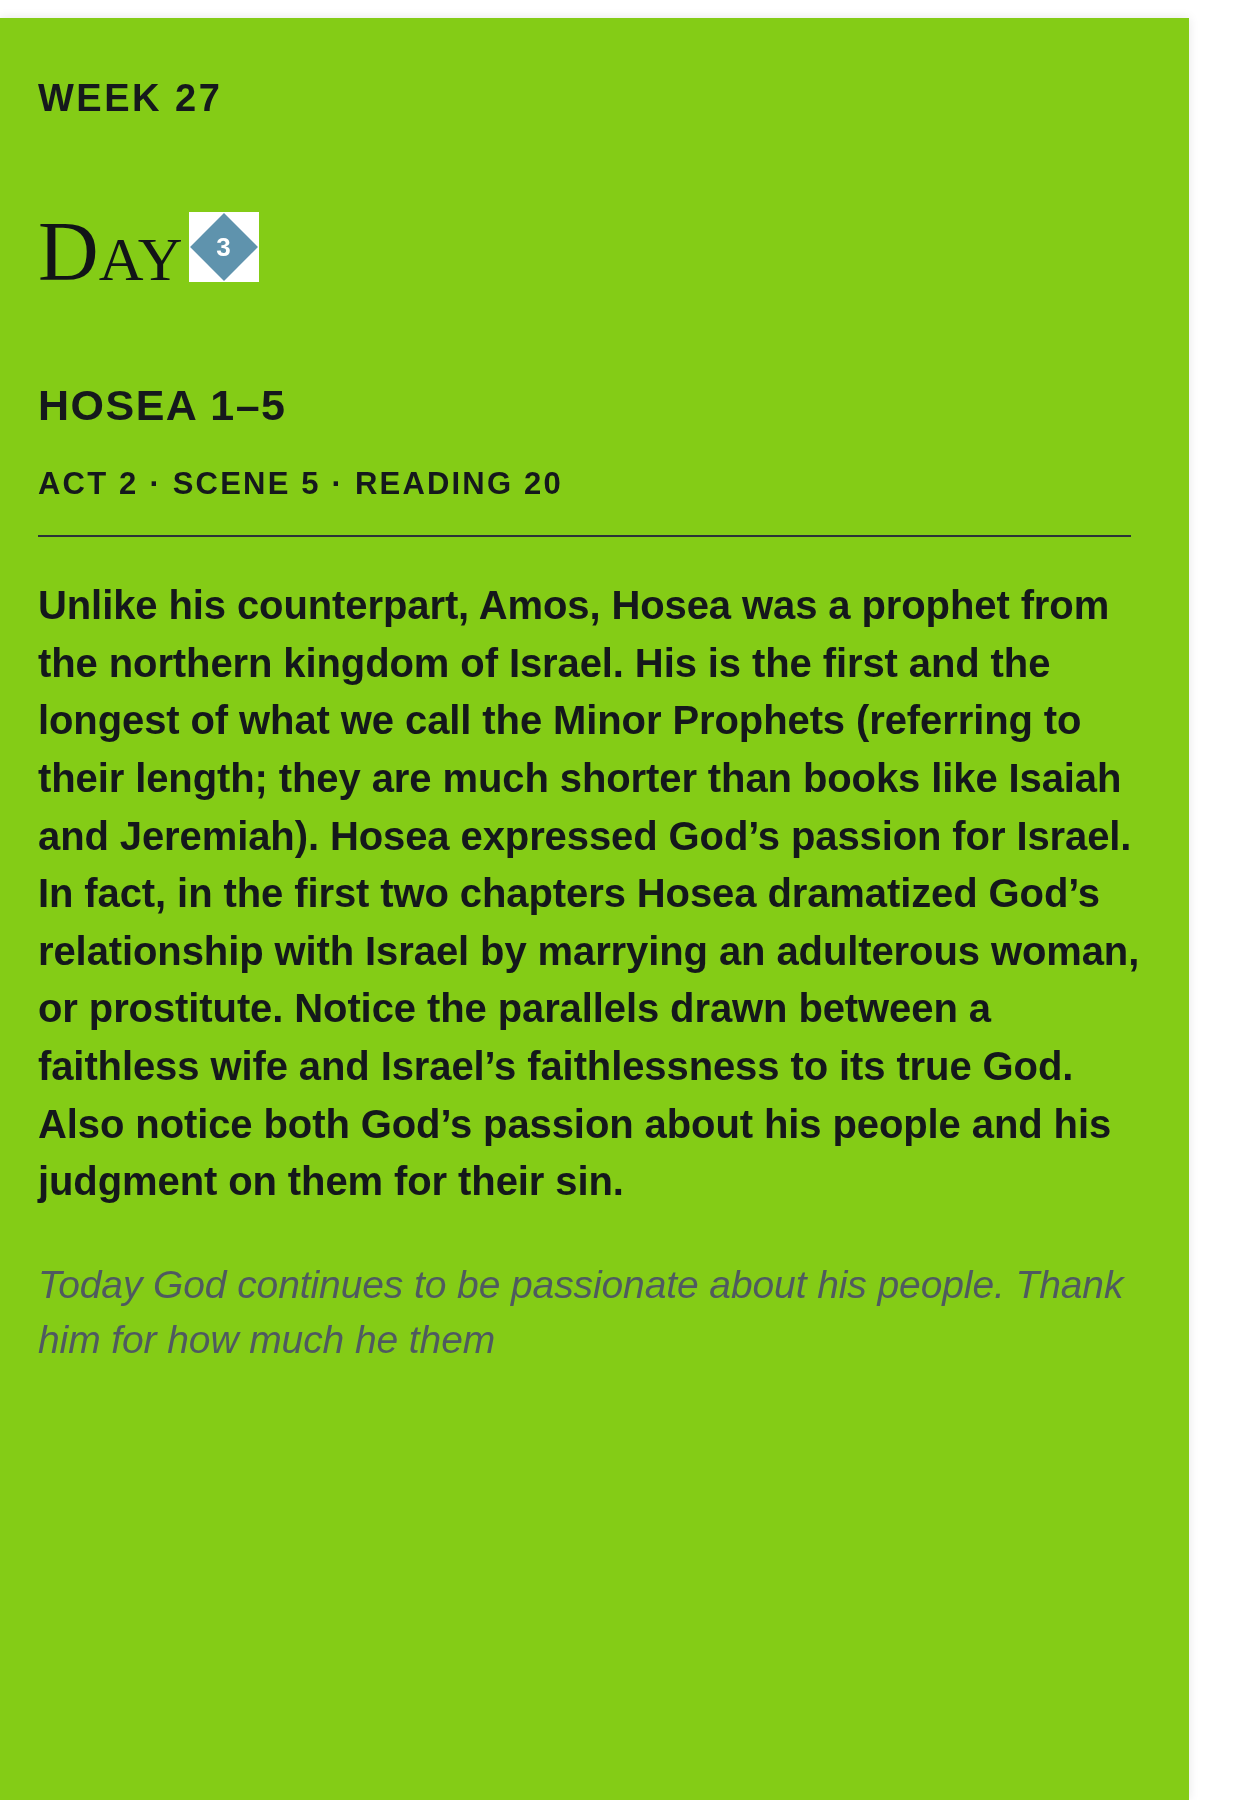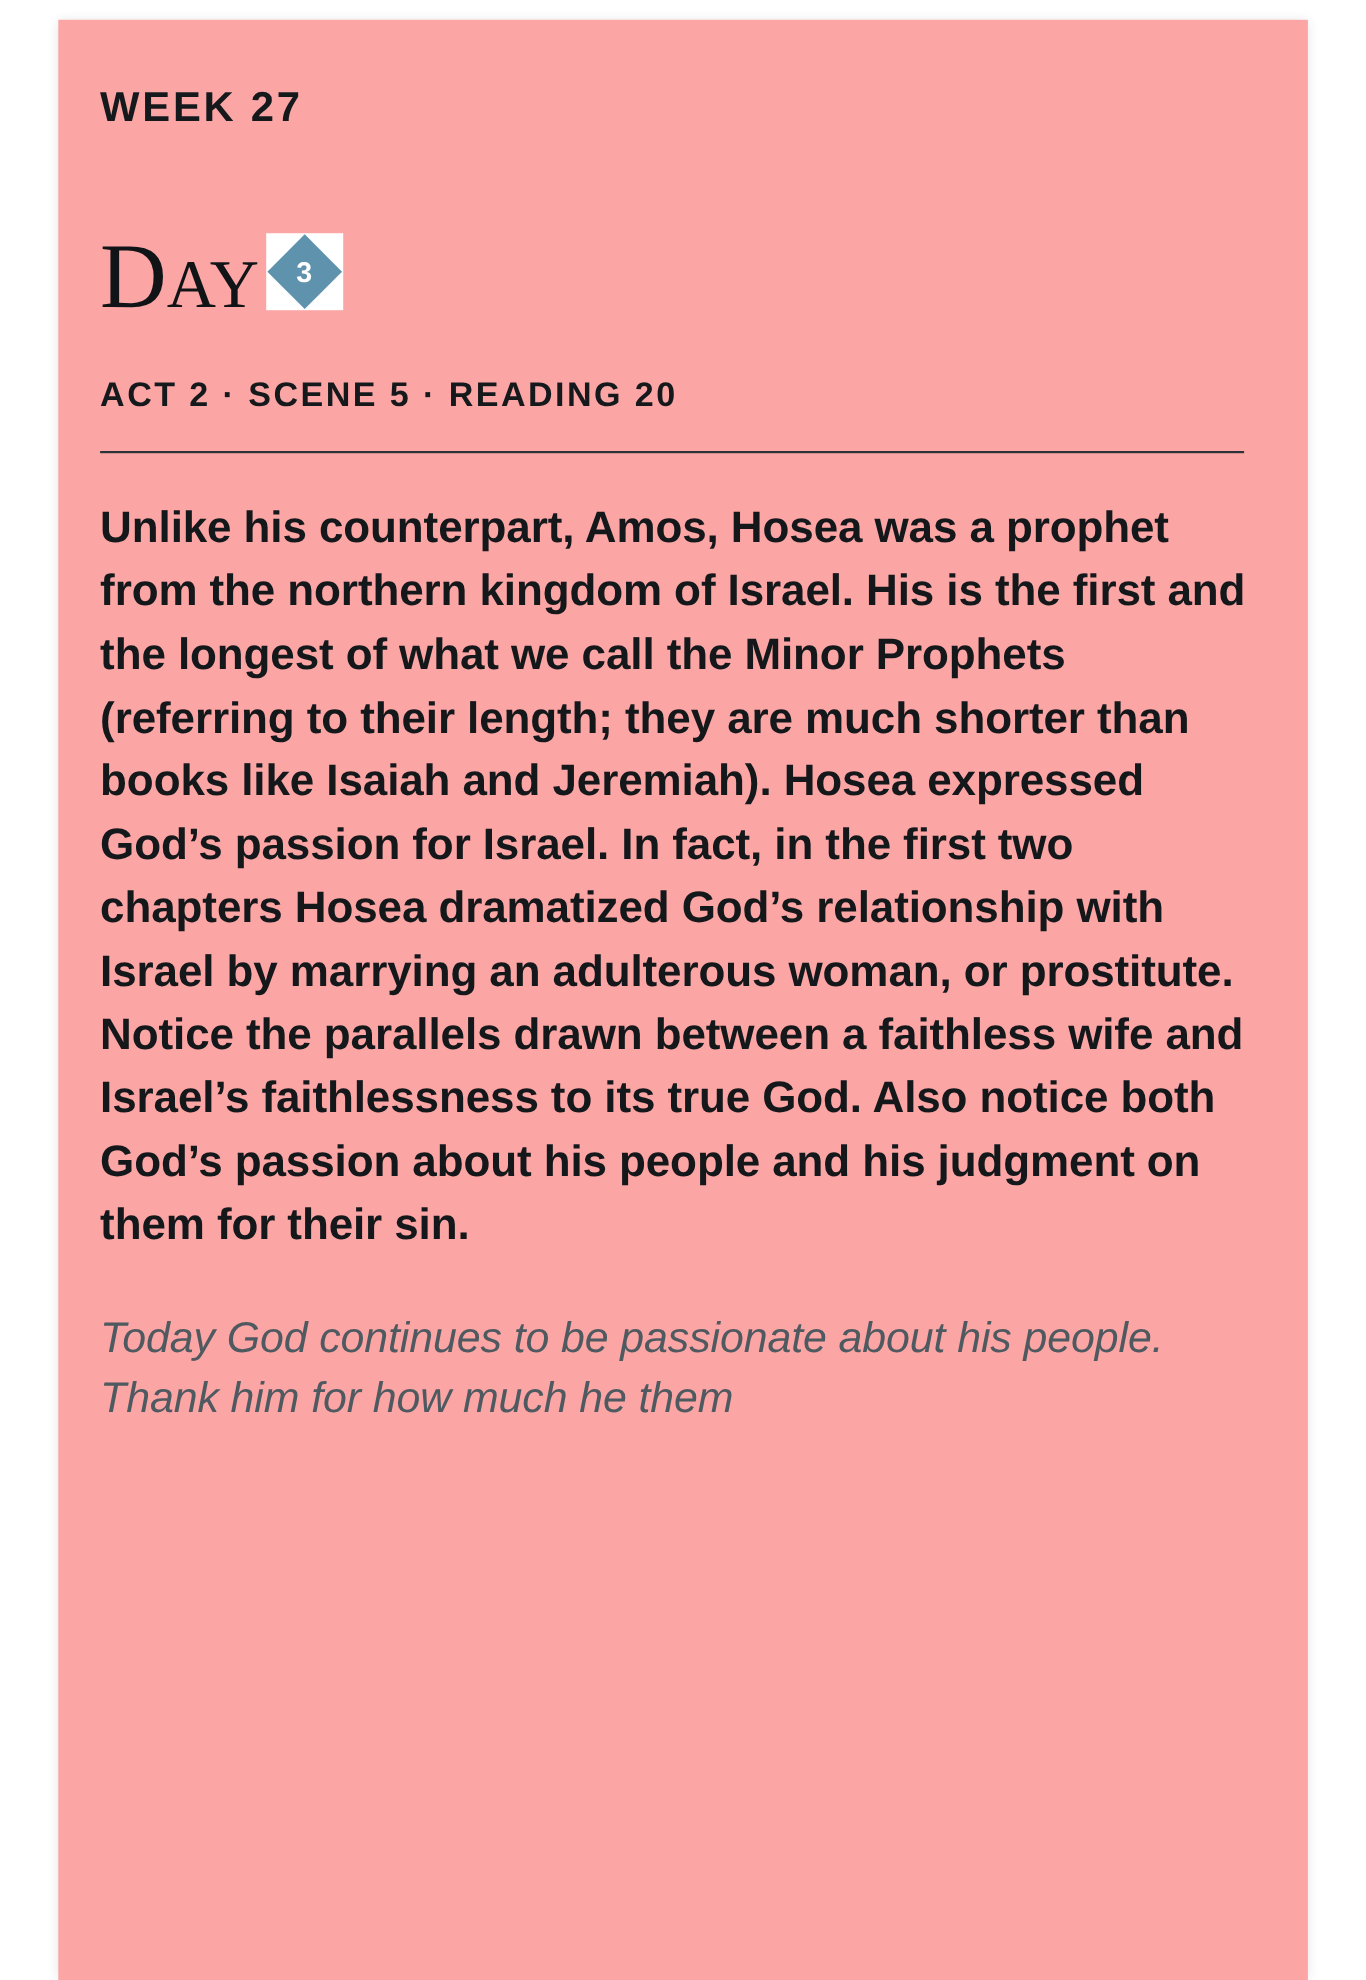--- a/index.html
+++ b/index.html
@@ -15,23 +15,22 @@
   .page {
     position: relative;
     width: 1242px;
     min-height: 1800px;
     background: #ffffff;
     box-sizing: border-box;
     padding-top: 18px;
   }
   .card {
     position: relative;
-    margin-left: 53px;
     margin-right: 53px;
-    background: #fca5a5;
+    background: #84cc16;
     min-height: 1782px;
     box-sizing: border-box;
     padding: 48px 38px 0 38px;
     box-shadow: 0 0 10px rgba(0,0,0,0.10);
   }
   .week {
     font-family: "Liberation Sans", sans-serif;
     font-size: 38px;
     font-weight: 700;
     letter-spacing: 2.5px;
@@ -147,20 +146,21 @@
     <div class="week">WEEK 27</div>
 
     <div class="day-row">
       <div class="day-word"><span class="cap">D</span><span class="small">AY</span></div>
       <div class="day-badge">
         <div class="diamond"></div>
         <div class="num">3</div>
       </div>
     </div>
 
+    <div class="passage">HOSEA 1–5</div>
 
     <div class="subline">ACT 2 · SCENE 5 · READING 20</div>
 
     <hr class="rule">
 
     <div class="body-text">Unlike his counterpart, Amos, Hosea was a prophet from the northern kingdom of Israel. His is the first and the longest of what we call the Minor Prophets (referring to their length; they are much shorter than books like Isaiah and Jeremiah). Hosea expressed God’s passion for Israel. In fact, in the first two chapters Hosea dramatized God’s relationship with Israel by marrying an adulterous woman, or prostitute. Notice the parallels drawn between a faithless wife and Israel’s faithlessness to its true God. Also notice both God’s passion about his people and his judgment on them for their sin.</div>
 
     <div class="prayer">Today God continues to be passionate about his people. Thank him for how much he them</div>
 
   </div>

